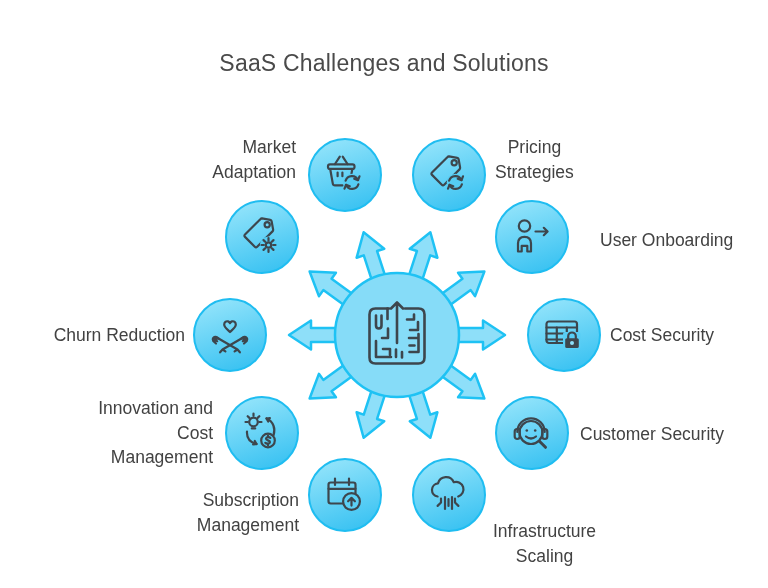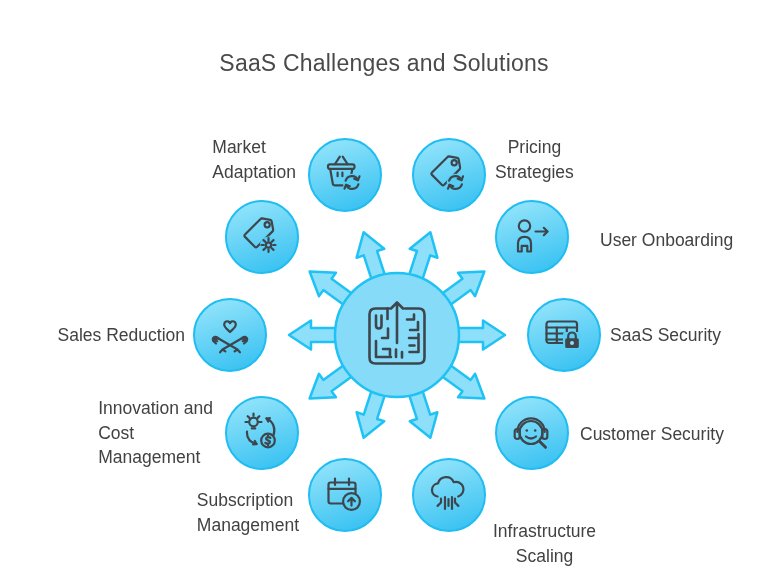--- a/index.html
+++ b/index.html
@@ -10,21 +10,21 @@
   .title {
     position:absolute; left:0; top:50px; width:768px; text-align:center;
     font-size:23px; font-weight:normal; color:#4a4a4a; letter-spacing:0.2px;
   }
   .diagram { position:absolute; left:0; top:0; }
   .lbl {
     position:absolute; font-size:17.5px; line-height:24.5px; color:#424242;
     white-space:pre-line; transform:translateY(-50%);
   }
   .lbl.right-side { text-align:center; }
-  .lbl.left-side  { }
+  .lbl.left-side  { text-align:right; }
   .arrow { fill:#8edff9; stroke:#1ec2f4; stroke-width:2.5; stroke-linejoin:round; }
   .hub   { fill:#86dcf8; stroke:#1ec2f4; stroke-width:2.5; }
   .nc    { fill:url(#gNode); stroke:#1fbdf1; stroke-width:2; }
   .ic    { fill:none; stroke:#3d464d; stroke-width:2.2; stroke-linecap:round; stroke-linejoin:round; }
   .ic .fillDark  { fill:#3d464d; stroke:none; }
   .ic .dot       { fill:#3d464d; stroke:none; }
   .maze  { fill:none; stroke:#3d464d; stroke-width:2.6; stroke-linecap:round; stroke-linejoin:round; }
 </style>
 </head>
 <body>
@@ -196,24 +196,24 @@
         <path d="M28.5,25.4 V23 M28.5,34.6 V37 M23.9,30 H21.5 M33.1,30 H35.5 M31.8,26.8 L33.5,25.1 M25.2,26.8 L23.5,25.1 M31.8,33.2 L33.5,34.9 M25.2,33.2 L23.5,34.9"></path>
       </g>
     </g>
   </svg>
 
   <div class="lbl left-side" style="right:472px; top:159px;">Market
 Adaptation</div>
   <div class="lbl right-side" style="left:495px;  top:159px;">Pricing
 Strategies</div>
   <div class="lbl right-side" style="left:580px;  top:240px;margin-left:20px;">User Onboarding</div>
-  <div class="lbl right-side" style="left:610px;  top:335px;">SaaS Security</div>
+  <div class="lbl right-side" style="left:610px;  top:335px;">Cost Security</div>
   <div class="lbl right-side" style="left:580px;  top:434px;">Customer Security</div>
   <div class="lbl right-side" style="left:493px;  top:543px;">Infrastructure
 Scaling</div>
   <div class="lbl left-side" style="right:469px; top:512px;">Subscription
 Management</div>
   <div class="lbl left-side" style="right:555px; top:433px;">Innovation and
 Cost
 Management</div>
-  <div class="lbl left-side" style="right:583px; top:335px;">Sales Reduction</div>
+  <div class="lbl left-side" style="right:583px; top:335px;">Churn Reduction</div>
 
 </div>
 
 </body></html>

